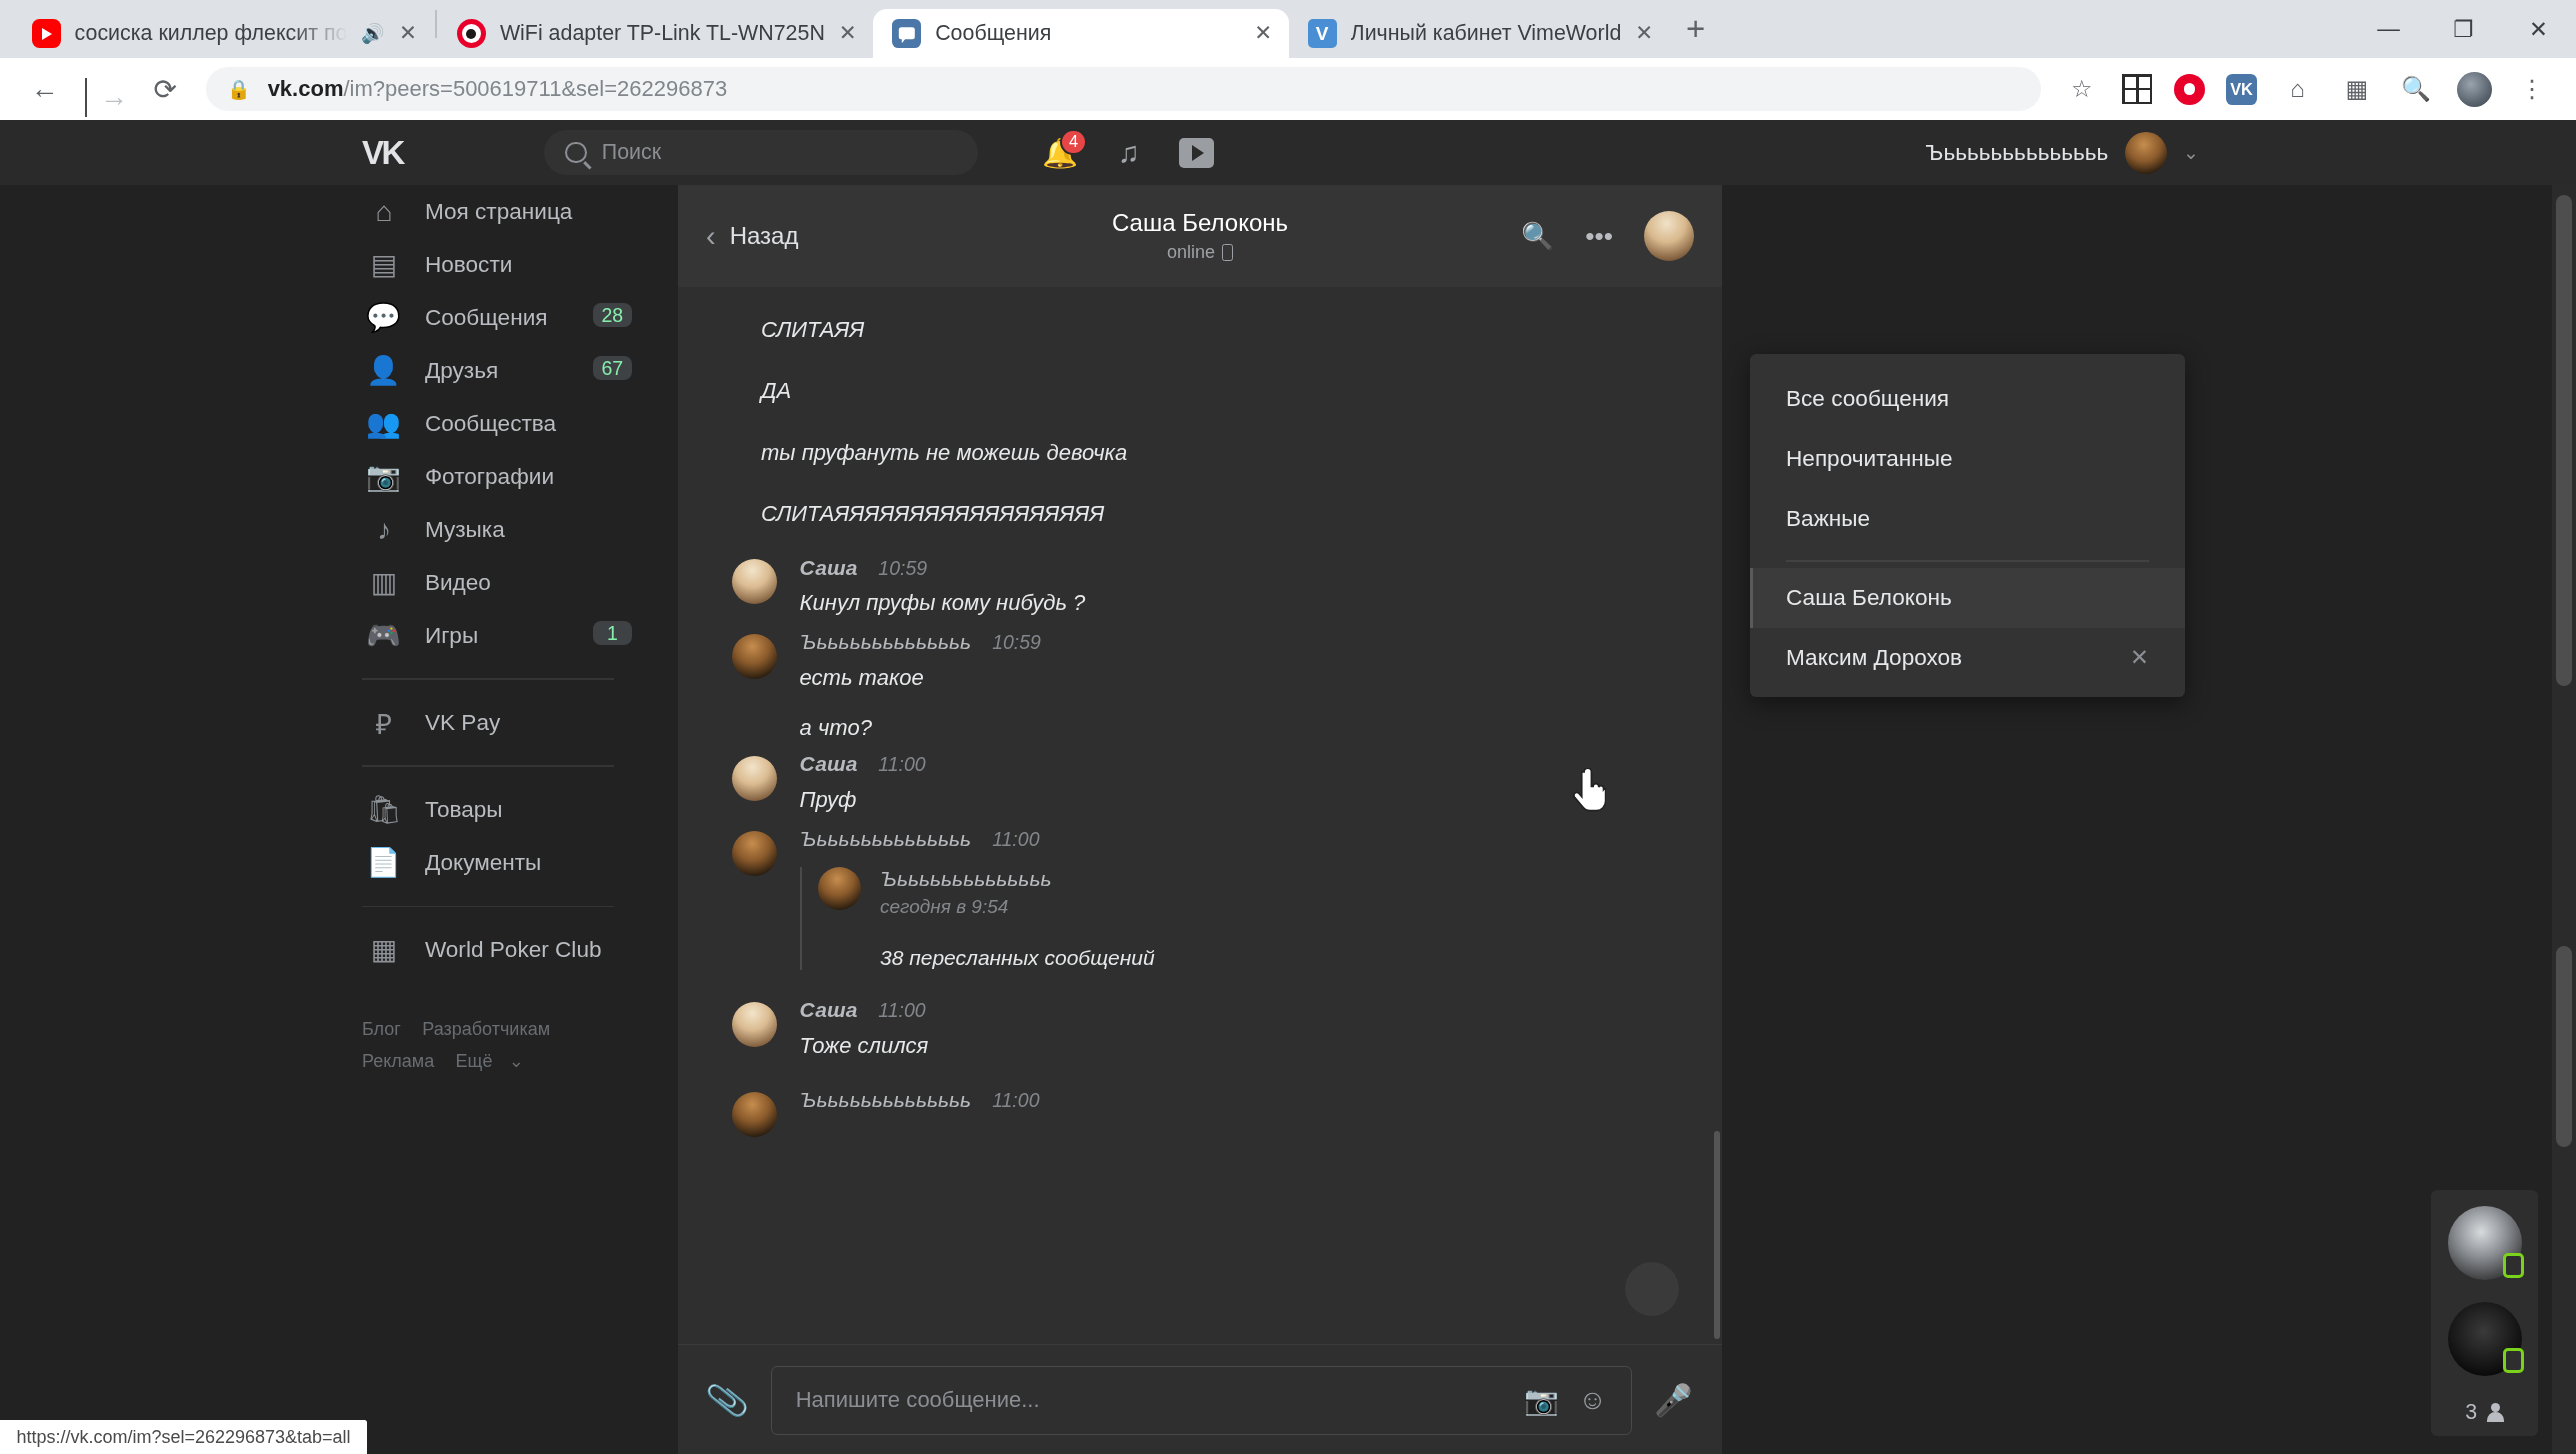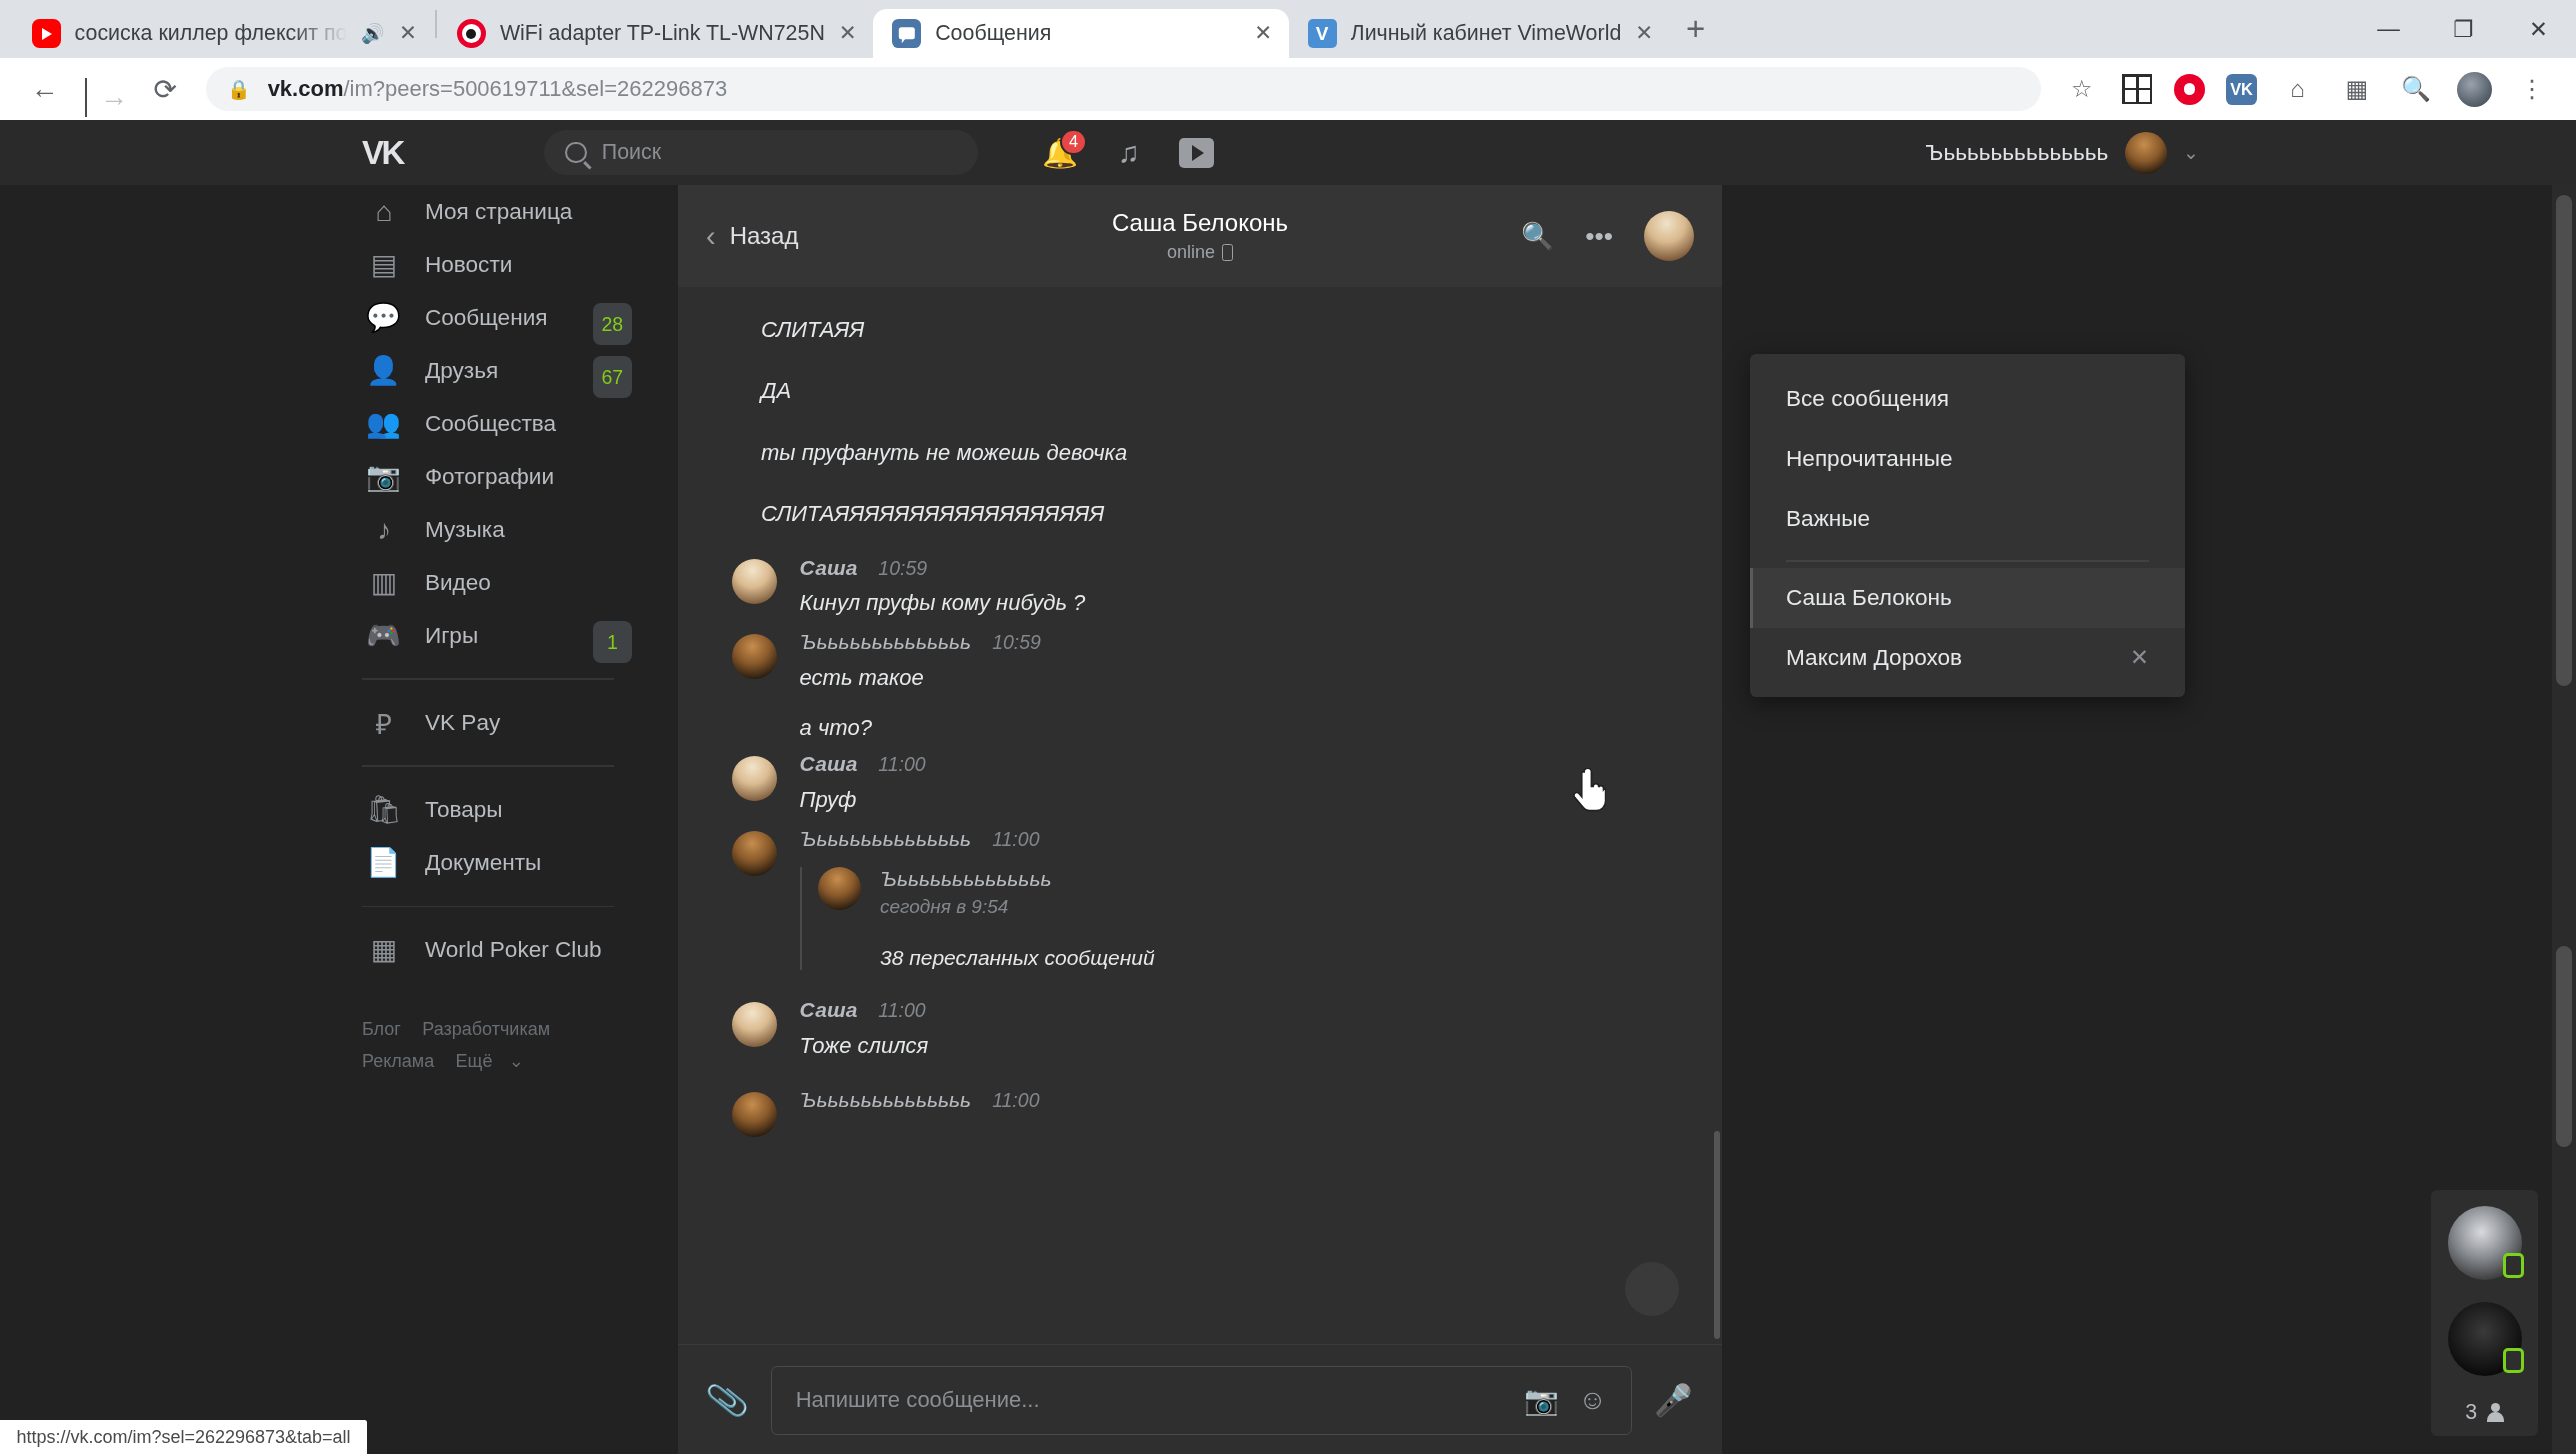--- a/index.html
+++ b/index.html
@@ -99,22 +99,22 @@
             background:radial-gradient(circle at 45% 30%, #c68d4e 0%, #8a5a2b 45%, #1c140c 85%); }
   .hdr-chev { font-size:19px; color:#8b8f94; }
 
   
   .sidebar { position:absolute; left:362px; top:65px; width:270px; }
   .nav-item { height:53px; display:flex; align-items:center; gap:21.4px; padding-left:2.5px;
               position:relative; }
   .nav-ico { width:39px; height:39px; display:flex; align-items:center;
              justify-content:center; color:#8d9297; font-size:28px; }
   .nav-label { font-size:22.6px; color:#b9bcc0; }
-  .nav-badge { position:absolute; right:0; top:12px; min-width:39px; height:42px;
-               background:#3e4245; border-radius:8px; color:#84cc16; font-size:19.5px;
+  .nav-badge { position:absolute; right:0; top:12px; min-width:39px; height:24px;
+               background:#3e4245; border-radius:8px; color:#86efac; font-size:19.5px;
                display:flex; align-items:center; justify-content:center; padding:0 8.8px; }
   .nav-div { height:1.3px; background:#343434; margin:16.4px 0 16.4px 0; width:252px; }
   .nav-links { margin-top:38px; color:#686d72; font-size:18px; line-height:1.75; width:252px; }
   .nav-links span { margin-right:16.4px; }
 
   
   .chat { position:absolute; left:678px; top:65px; width:1044px; bottom:0;
           background:#2f2f2f; display:flex; flex-direction:column; }
   .chat-head { height:102px; background:#353535; display:flex; align-items:center;
                padding:0 28px; position:relative; flex:0 0 102px; }

